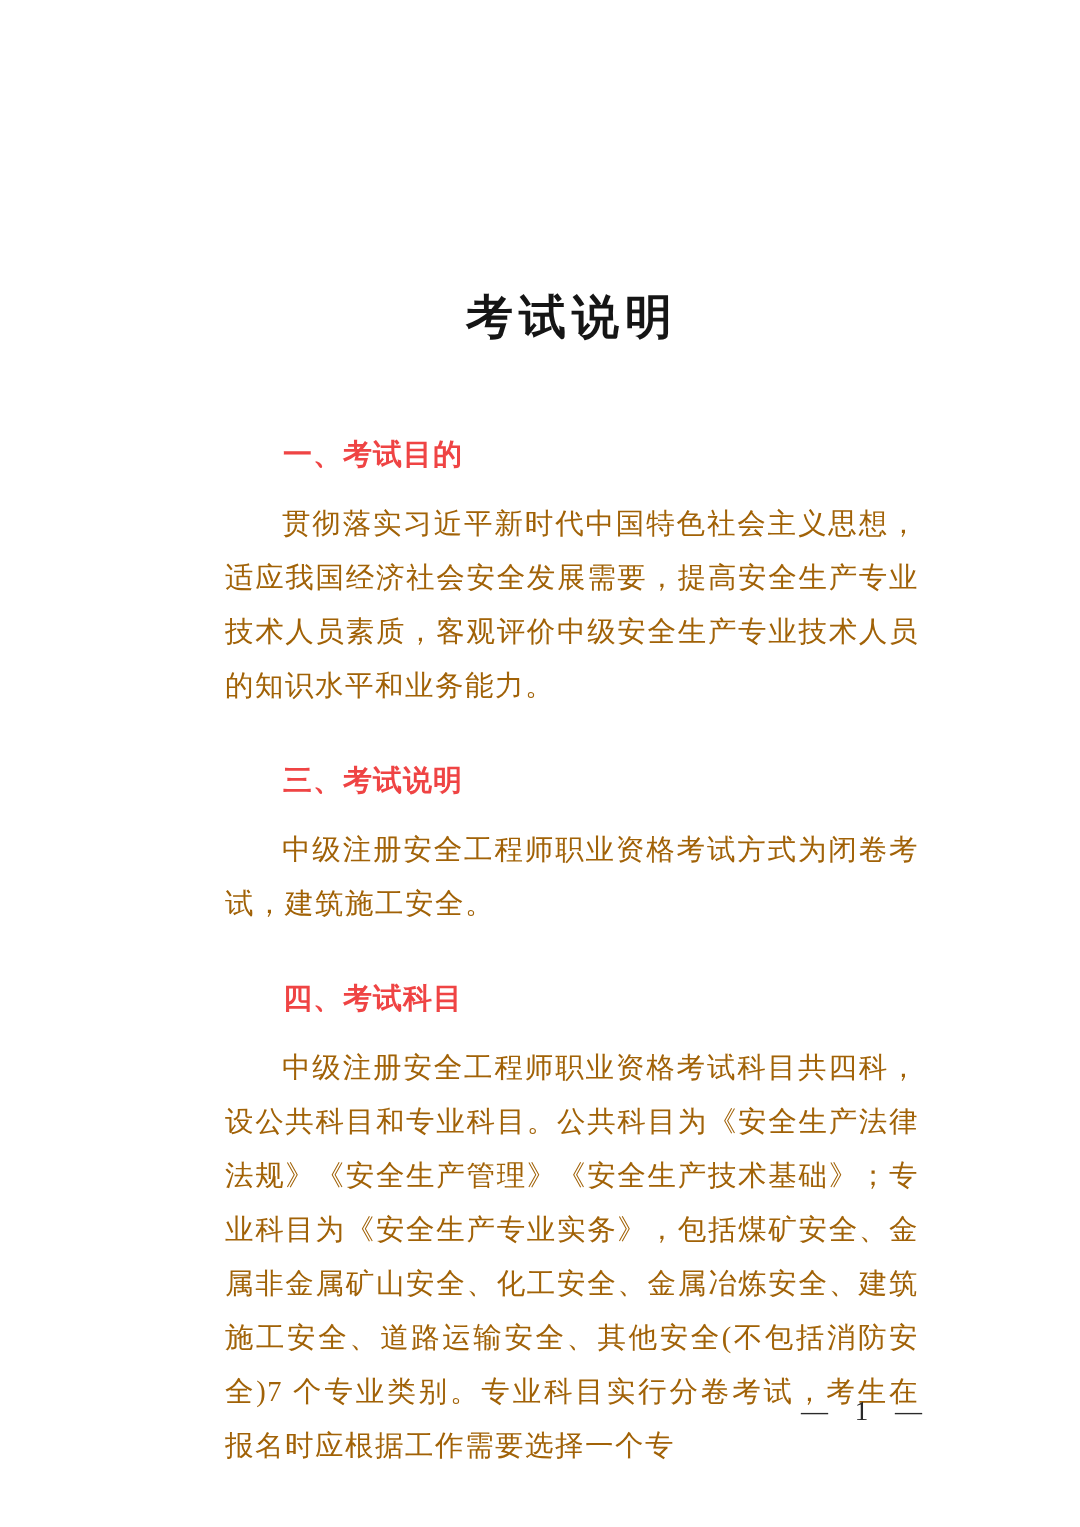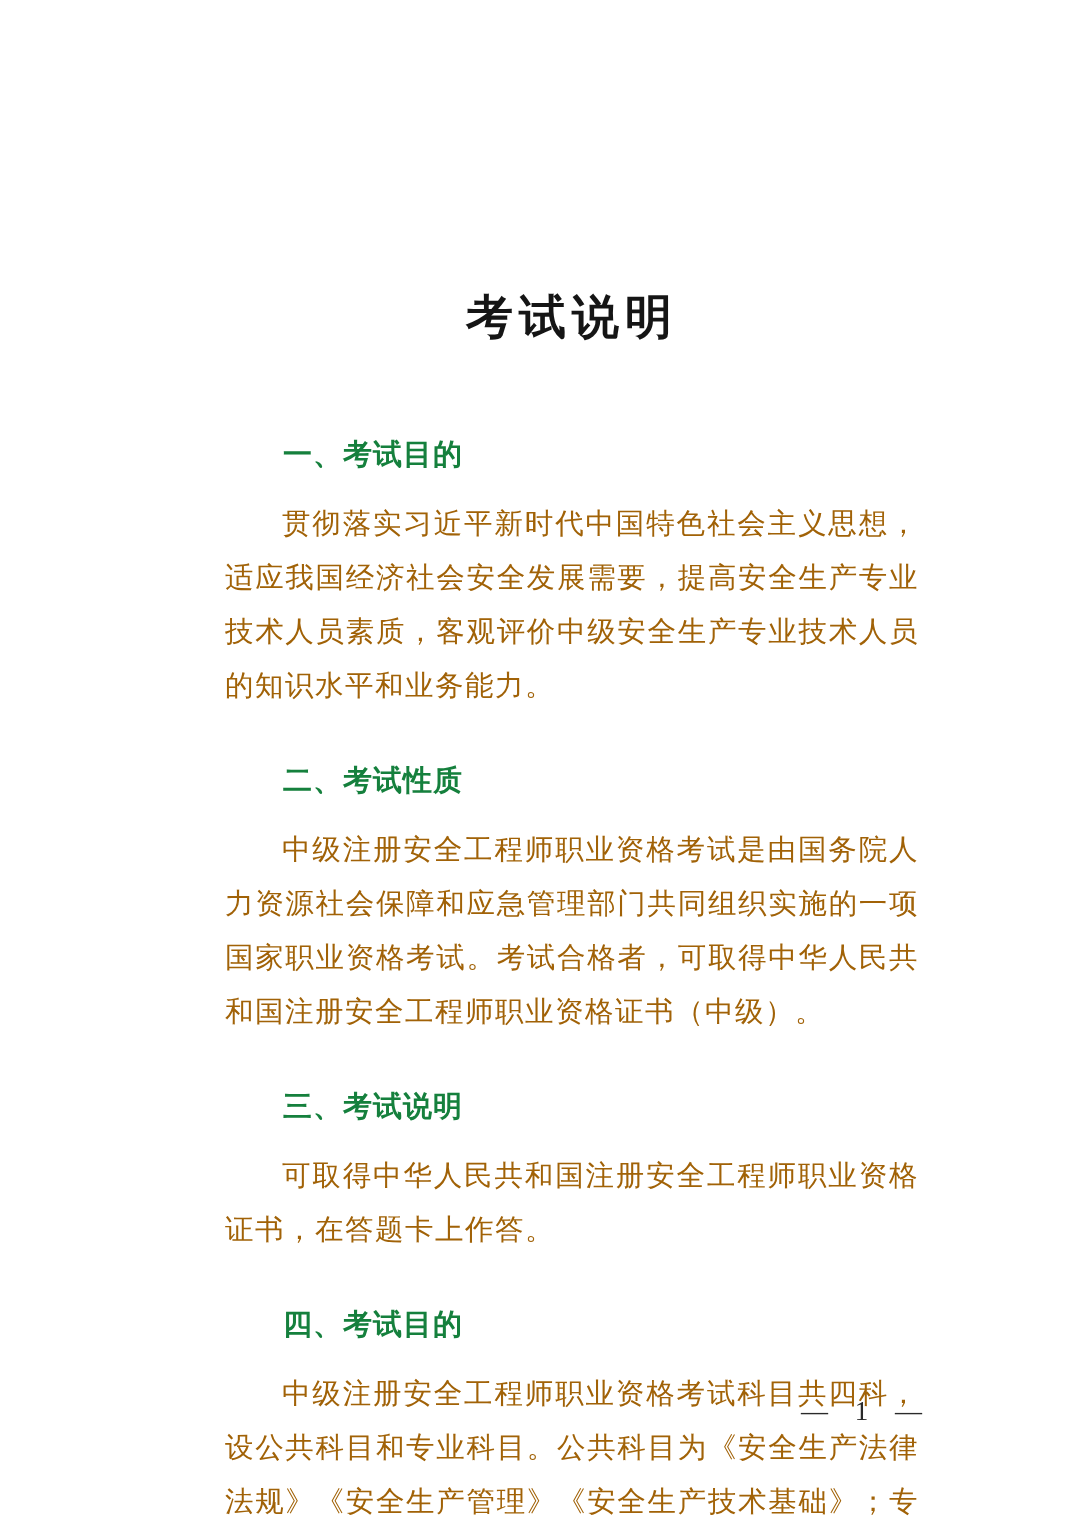--- a/index.html
+++ b/index.html
@@ -33,21 +33,21 @@
   }
   .body-text {
     margin-top: 46px;
   }
   .sec-heading {
     font-size: 29px;
     line-height: 54px;
     font-weight: bold;
     text-indent: 2em;
     letter-spacing: 1px;
-    color: #15803d;
+    color: #ef4444;
     font-family: "Liberation Sans", "DejaVu Sans", sans-serif;
   }
   .para {
     font-size: 28.5px;
     line-height: 54px;
     text-align: justify;
     text-indent: 2em;
     letter-spacing: 1.5px;
     color: #a16207;
   }
@@ -69,32 +69,28 @@
 
     <h1 class="doc-title">考试说明</h1>
 
     <div class="body-text">
 
       <section>
         <h2 class="sec-heading">一、考试目的</h2>
         <p class="para">贯彻落实习近平新时代中国特色社会主义思想，适应我国经济社会安全发展需要，提高安全生产专业技术人员素质，客观评价中级安全生产专业技术人员的知识水平和业务能力。</p>
       </section>
 
+
       <section>
-        <h2 class="sec-heading">二、考试性质</h2>
-        <p class="para">中级注册安全工程师职业资格考试是由国务院人力资源社会保障和应急管理部门共同组织实施的一项国家职业资格考试。考试合格者，可取得中华人民共和国注册安全工程师职业资格证书（中级）。</p>
+        <h2 class="sec-heading">三、考试说明</h2>
+        <p class="para">中级注册安全工程师职业资格考试方式为闭卷考试，建筑施工安全。</p>
       </section>
 
       <section>
-        <h2 class="sec-heading">三、考试说明</h2>
-        <p class="para">可取得中华人民共和国注册安全工程师职业资格证书，在答题卡上作答。</p>
-      </section>
-
-      <section>
-        <h2 class="sec-heading">四、考试目的</h2>
+        <h2 class="sec-heading">四、考试科目</h2>
         <p class="para">中级注册安全工程师职业资格考试科目共四科，设公共科目和专业科目。公共科目为《安全生产法律法规》《安全生产管理》《安全生产技术基础》；专业科目为《安全生产专业实务》，包括煤矿安全、金属非金属矿山安全、化工安全、金属冶炼安全、建筑施工安全、道路运输安全、其他安全(不包括消防安全)7 个专业类别。专业科目实行分卷考试，考生在报名时应根据工作需要选择一个专</p>
       </section>
 
     </div>
   </div>
 
   <div class="page-number">— 1 —</div>
 </div>
 
 </body></html>

